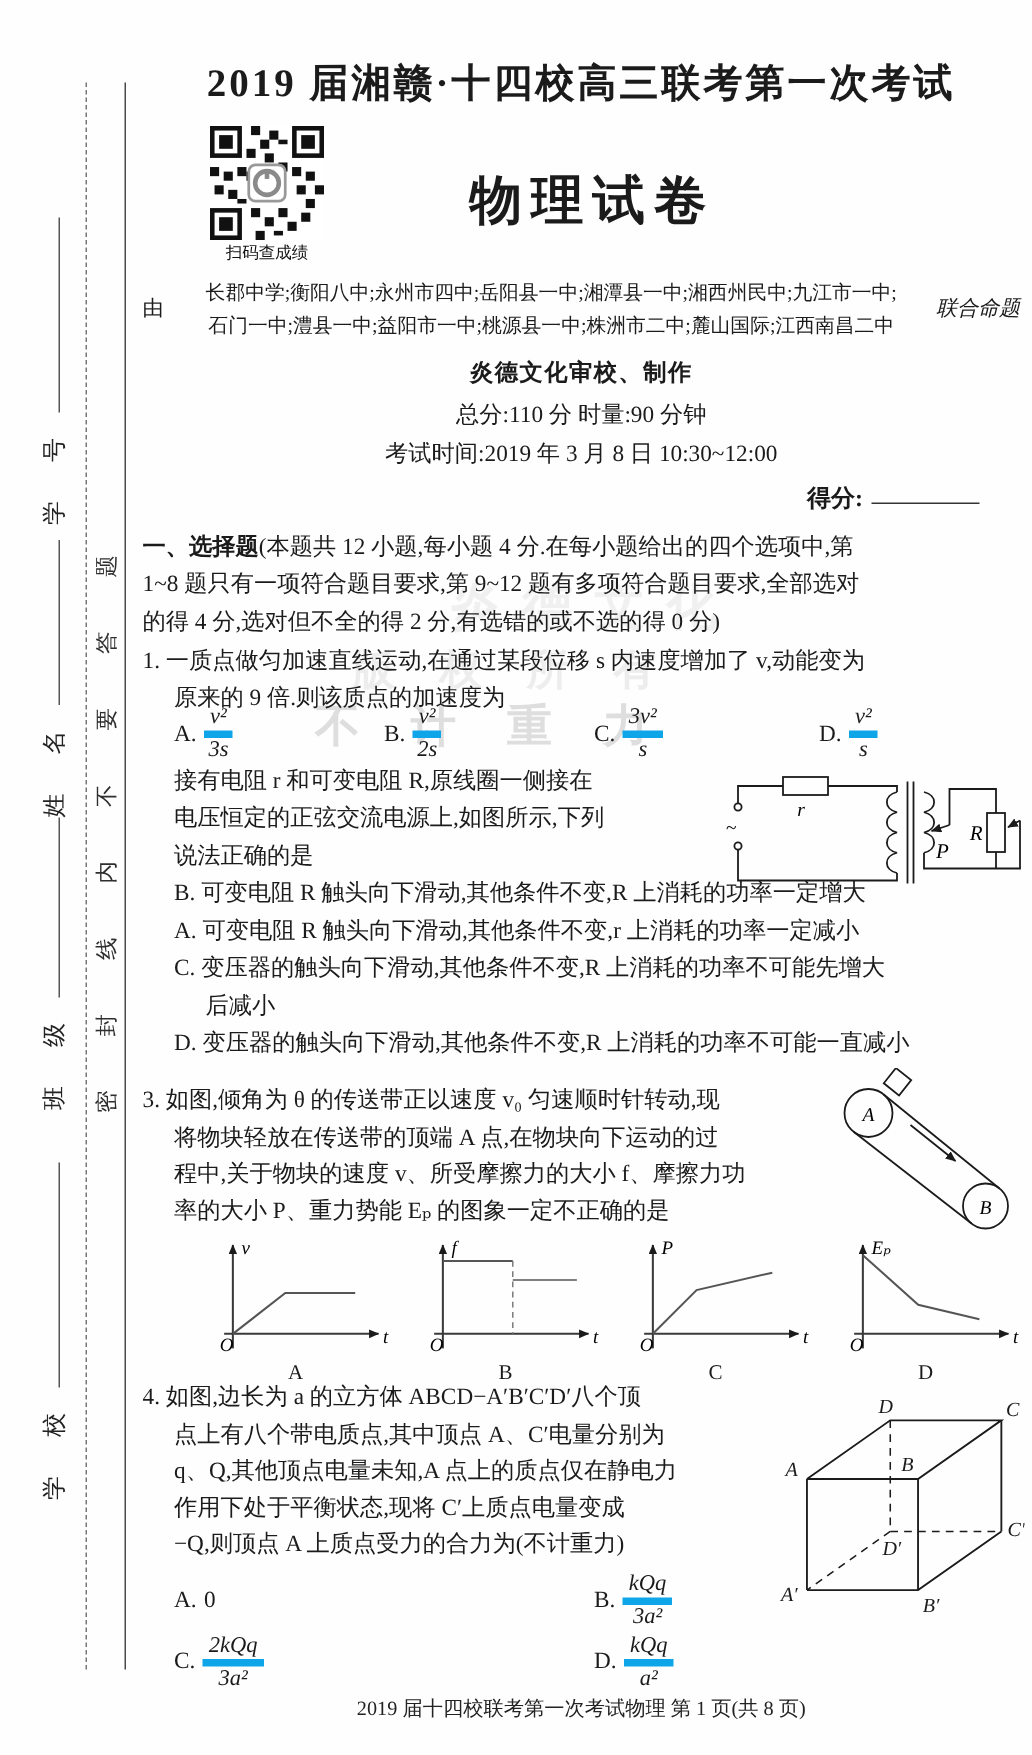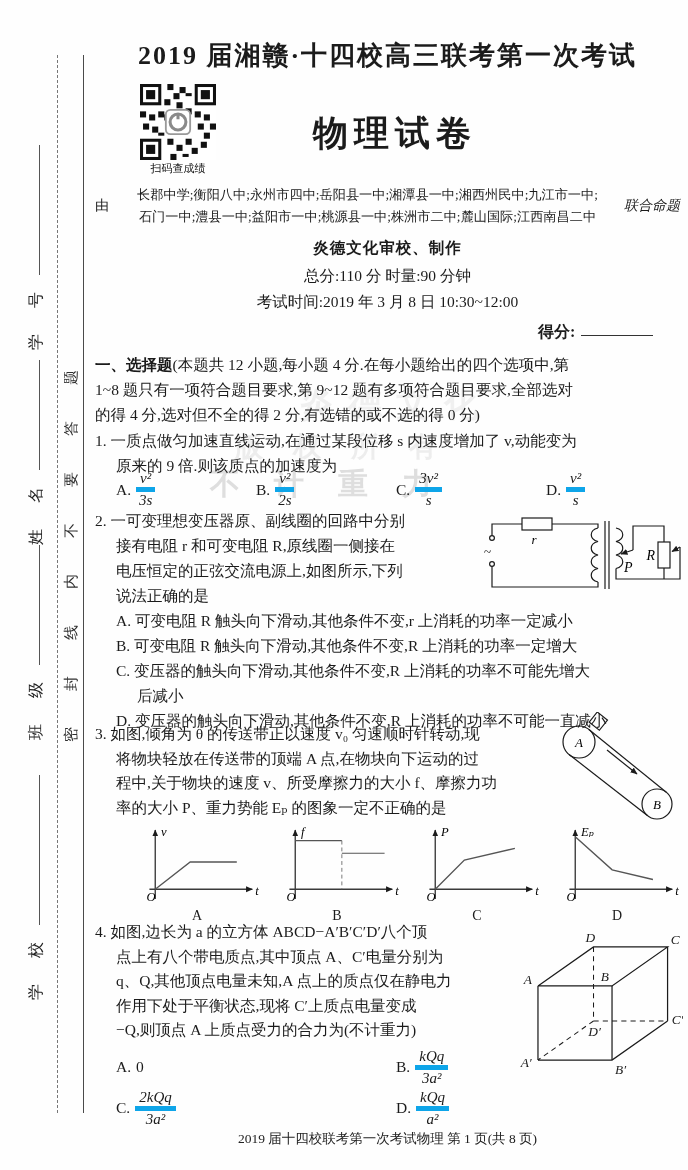--- a/index.html
+++ b/index.html
@@ -196,26 +196,25 @@
     <div class="cell">
         <span>D.</span>
         <span class="frac">
           <span class="num">v²</span>
           <span>s</span>
         </span>
       </div>
   </div>
 
   <div class="abs q2 bodyblock">
-    <div class="nw">2. 一可变理想变压器原、副线圈的回路中分别</div>
     <div class="nw cont">接有电阻 r 和可变电阻 R,原线圈一侧接在</div>
     <div class="nw cont">电压恒定的正弦交流电源上,如图所示,下列</div>
     <div class="nw cont">说法正确的是</div>
+    <div class="nw cont">B. 可变电阻 R 触头向下滑动,其他条件不变,R 上消耗的功率一定增大</div>
     <div class="nw cont">A. 可变电阻 R 触头向下滑动,其他条件不变,r 上消耗的功率一定减小</div>
-    <div class="nw cont">B. 可变电阻 R 触头向下滑动,其他条件不变,R 上消耗的功率一定增大</div>
     <div class="nw cont">C. 变压器的触头向下滑动,其他条件不变,R 上消耗的功率不可能先增大</div>
     <div class="nw" style="padding-left:42px">后减小</div>
     <div class="nw cont">D. 变压器的触头向下滑动,其他条件不变,R 上消耗的功率不可能一直减小</div>
 
     <svg class="q2fig" width="205" height="108" viewBox="0 0 205 108">
       <g fill="none" stroke="#1b1b1b" stroke-width="1.2">
         <circle cx="14" cy="38" r="2.4"></circle>
         <circle cx="14" cy="64" r="2.4"></circle>
         <path d="M14,35.6 L14,24 L44,24"></path>
         <rect x="44" y="18" width="30" height="12"></rect>

